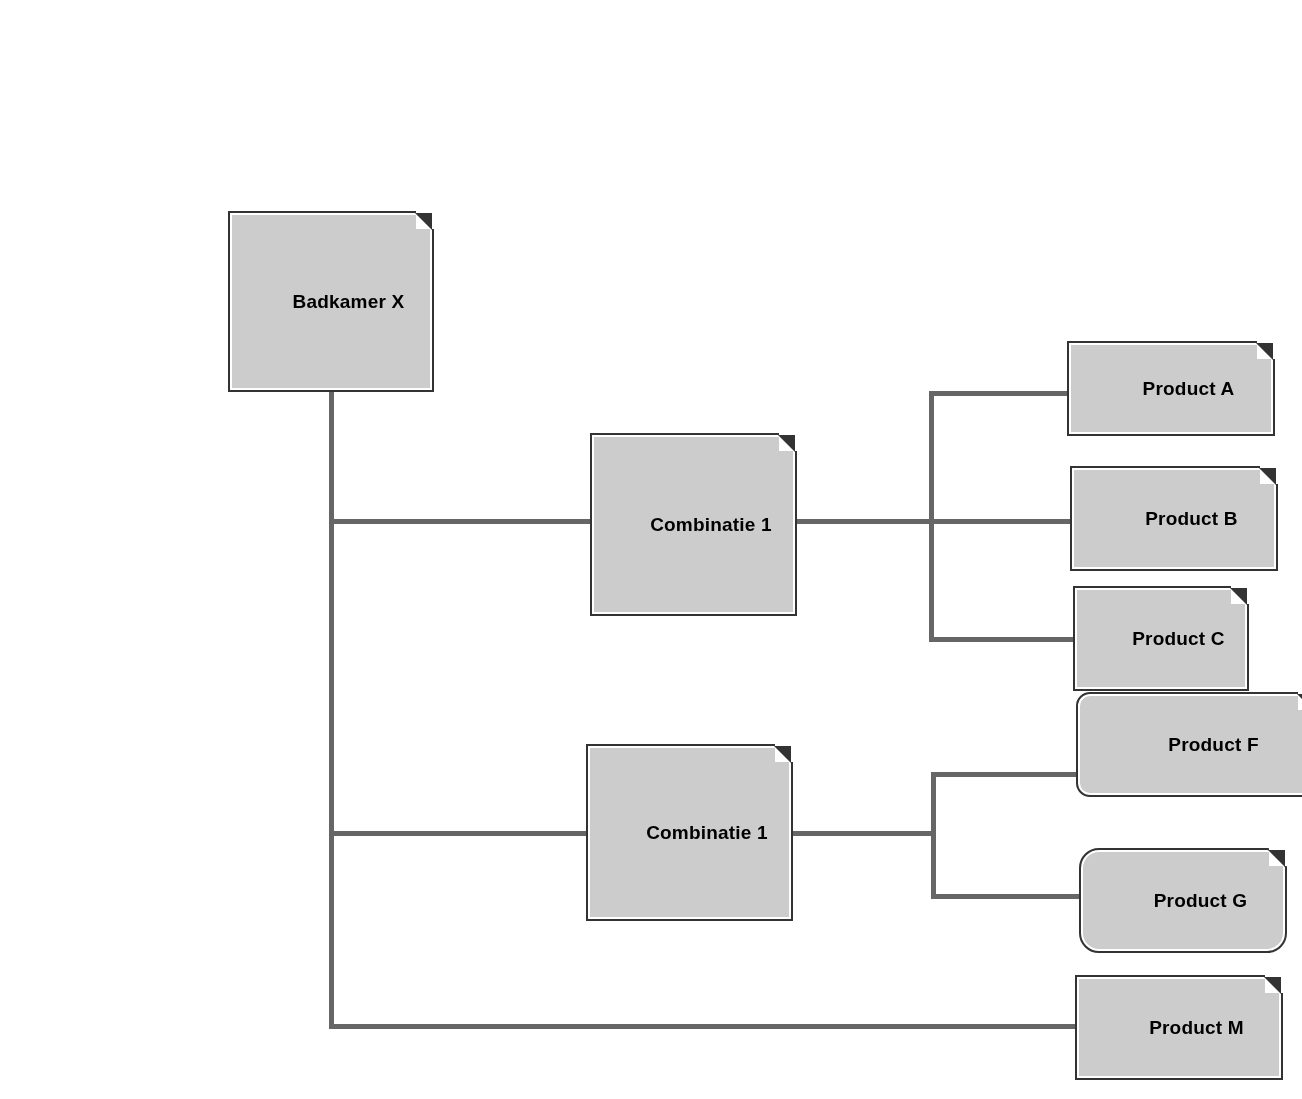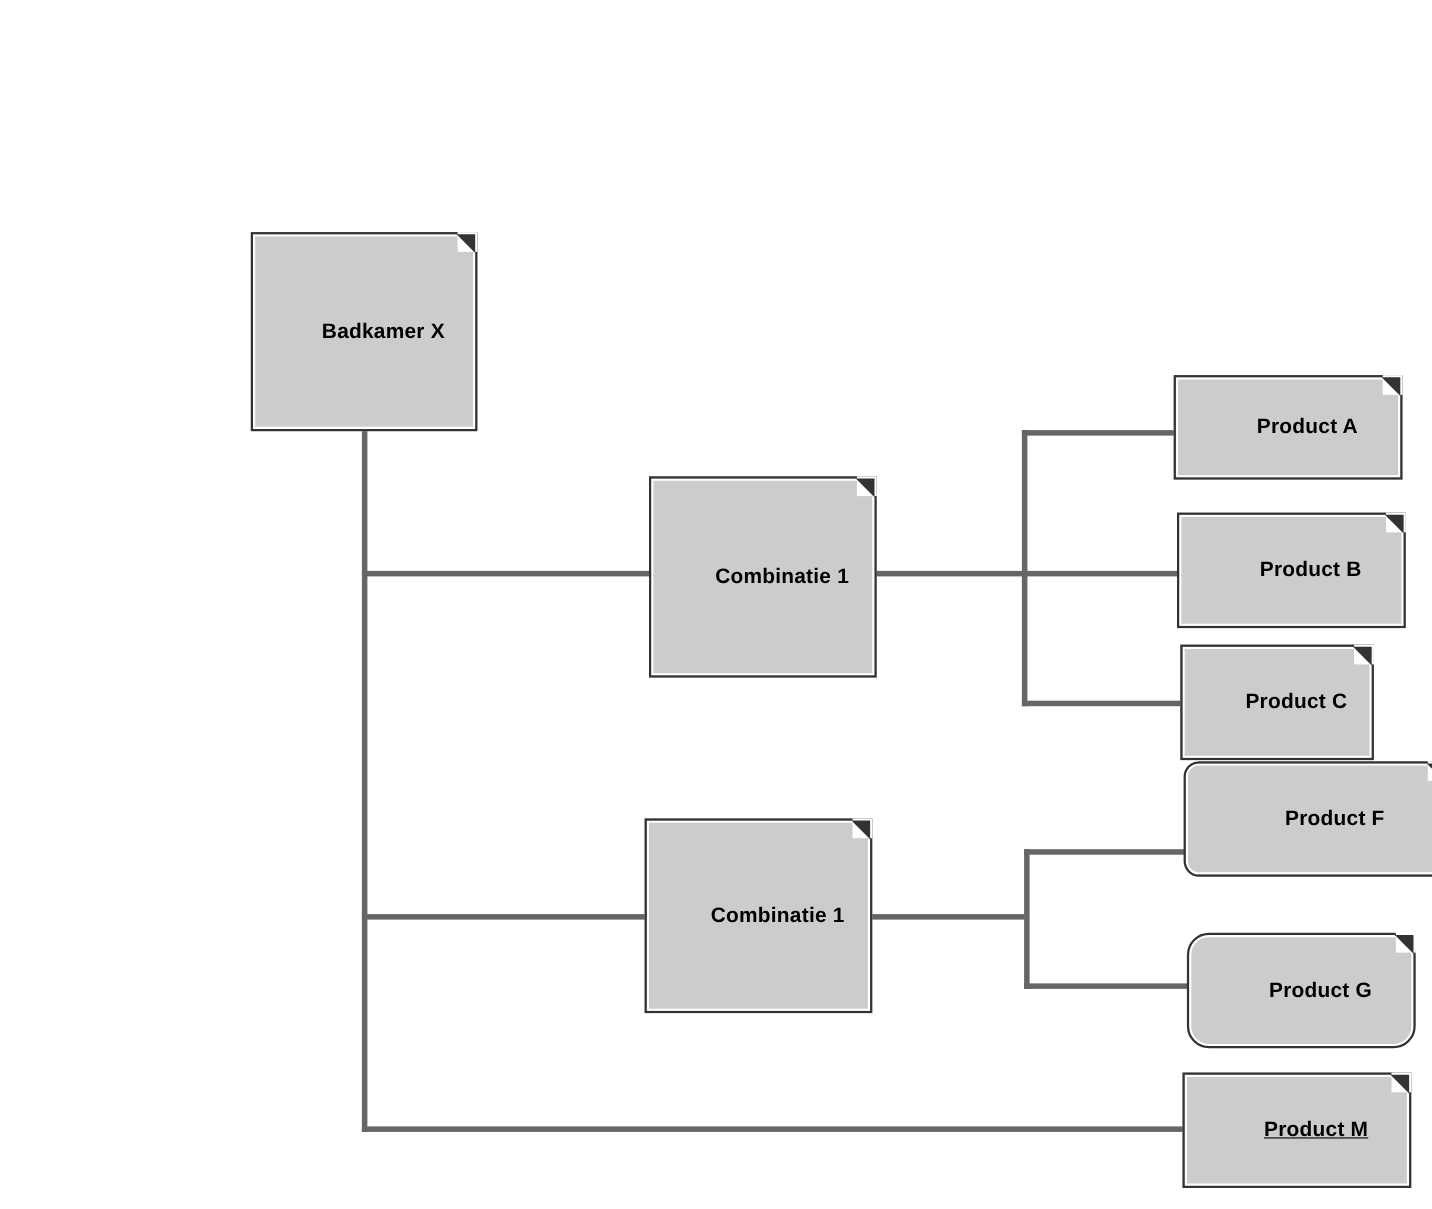--- a/index.html
+++ b/index.html
@@ -137,19 +137,19 @@
     <span class="fold-tri"></span>
     <span class="node-label">Product F</span>
   </div>
 
   <div class="node" style="left:1079px; top:848px; width:208px; height:105px;border-radius:20px;">
     <span class="fold-notch"></span>
     <span class="fold-tri"></span>
     <span class="node-label">Product G</span>
   </div>
 
-  <div class="node" style="left:1075px; top:975px; width:208px; height:105px;text-decoration:underline;">
+  <div class="node" style="left:1075px; top:975px; width:208px; height:105px;">
     <span class="fold-notch"></span>
     <span class="fold-tri"></span>
     <span class="node-label">Product M</span>
   </div>
 
 </div>
 
 </body></html>

